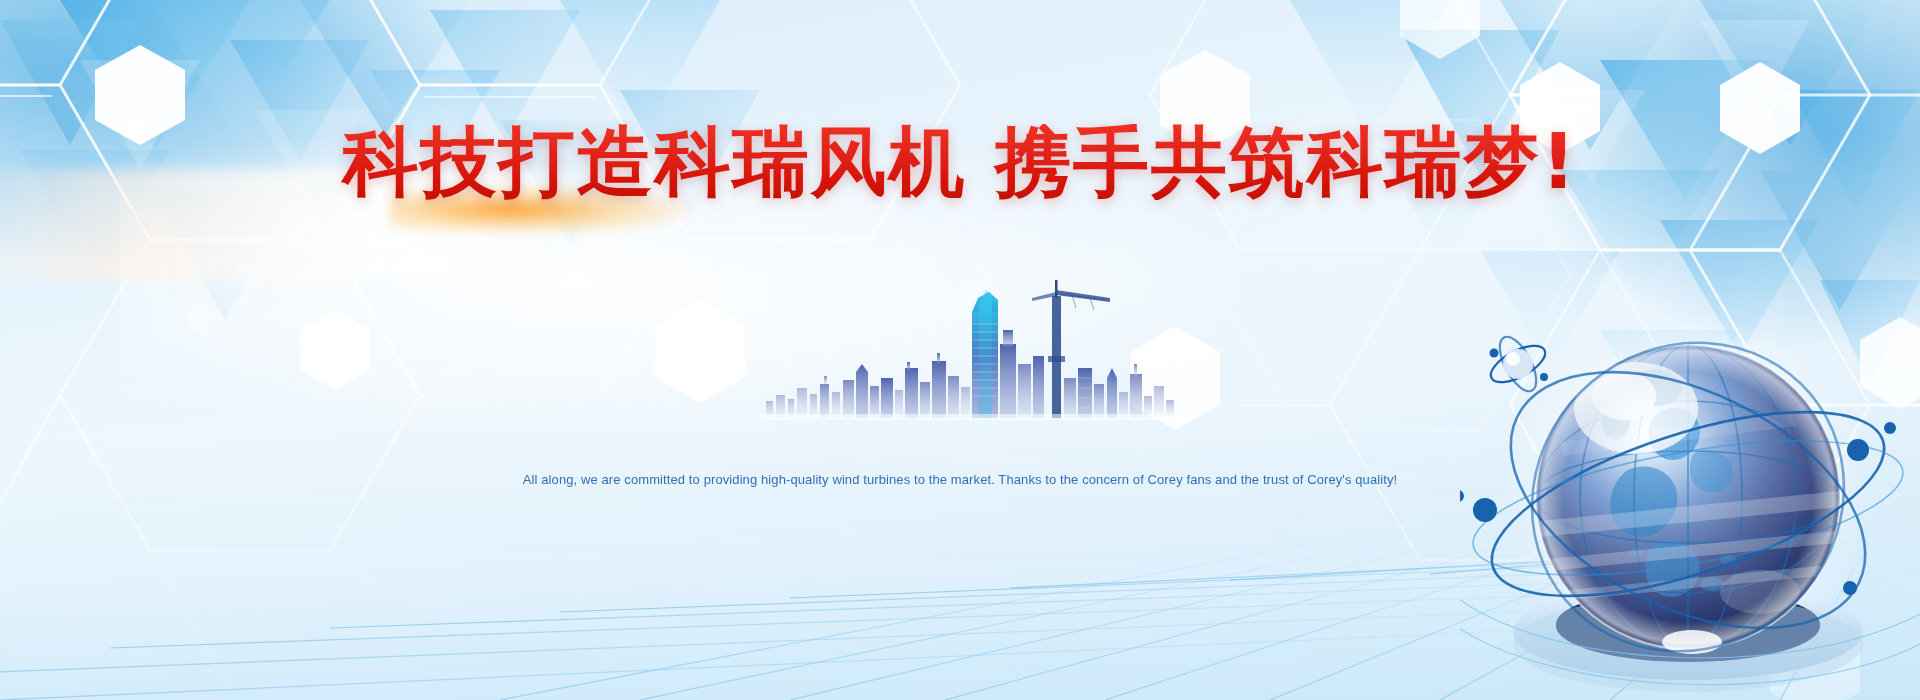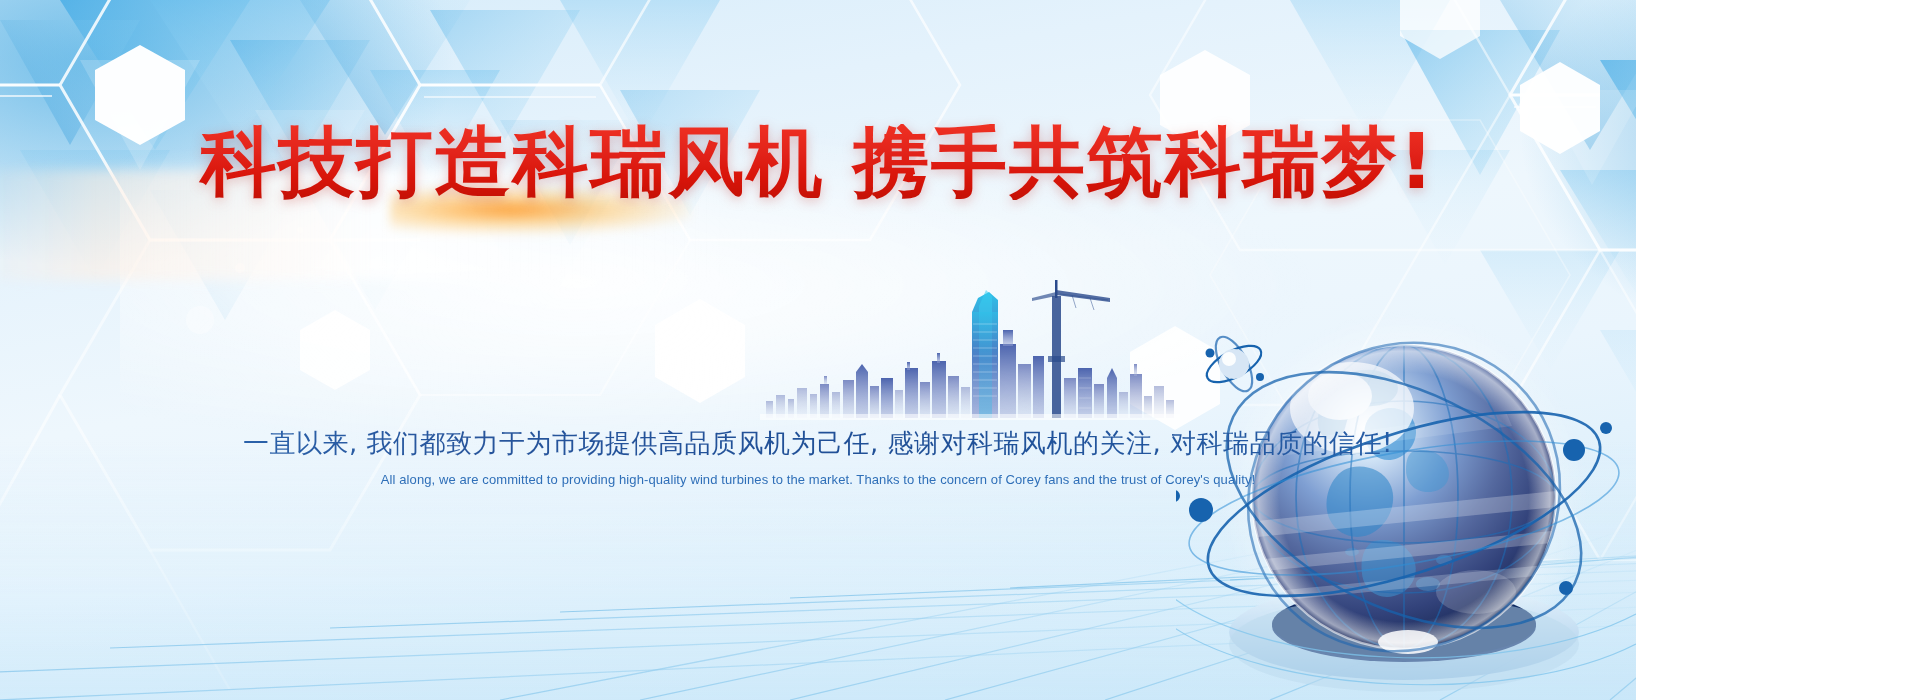--- a/index.html
+++ b/index.html
@@ -1,21 +1,21 @@
 <!DOCTYPE html>
 <html><head>
 <meta charset="utf-8">
 <title>Banner</title>
 <style>
   html,body{margin:0;padding:0;background:#fff;}
   body{font-family:"Liberation Sans","DejaVu Sans",sans-serif;}
 
   .banner{
     position:relative;
-    width:1636px;
+    width:1920px;
     height:700px;
     overflow:hidden;
     background:linear-gradient(170deg,#d6ecfa 0%,#e4f2fc 22%,#eef7fd 45%,#eaf5fd 62%,#dceffb 82%,#cfe8f8 100%);
   }
 
   
   .bg-layer{position:absolute;inset:0;pointer-events:none;}
   .bg-svg{position:absolute;top:0;left:0;width:1920px;height:700px;}
 
   
@@ -469,17 +469,16 @@
       <g fill="none" stroke="#7ec4ec" stroke-width="1.2" opacity=".75">
         <path d="M-10,300 C80,376 330,390 460,322"></path>
         <path d="M-10,330 C90,404 340,414 460,352"></path>
       </g>
     </svg>
   </div>
 
   <div class="headline-glow"></div>
   <div class="headline">科技打造科瑞风机 携手共筑科瑞梦!</div>
 
-  <div class="sub-cn">一直以来, 我们都致力于为市场提供高品质风机为己任, 感谢对科瑞风机的关注, 对科瑞品质的信任!</div>
 
   <div class="sub-en">All along, we are committed to providing high-quality wind turbines to the market. Thanks to the concern of Corey fans and the trust of Corey's quality!</div>
 
 </div>
 
 </body></html>

